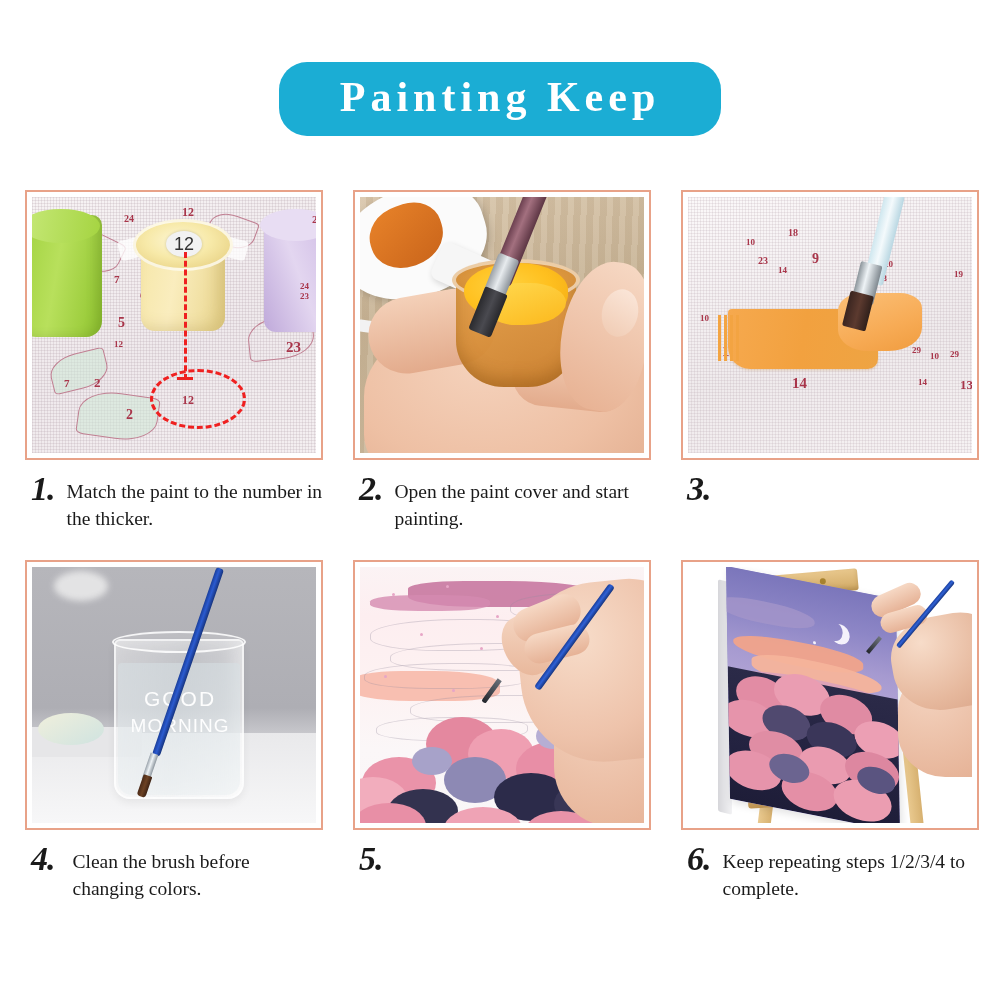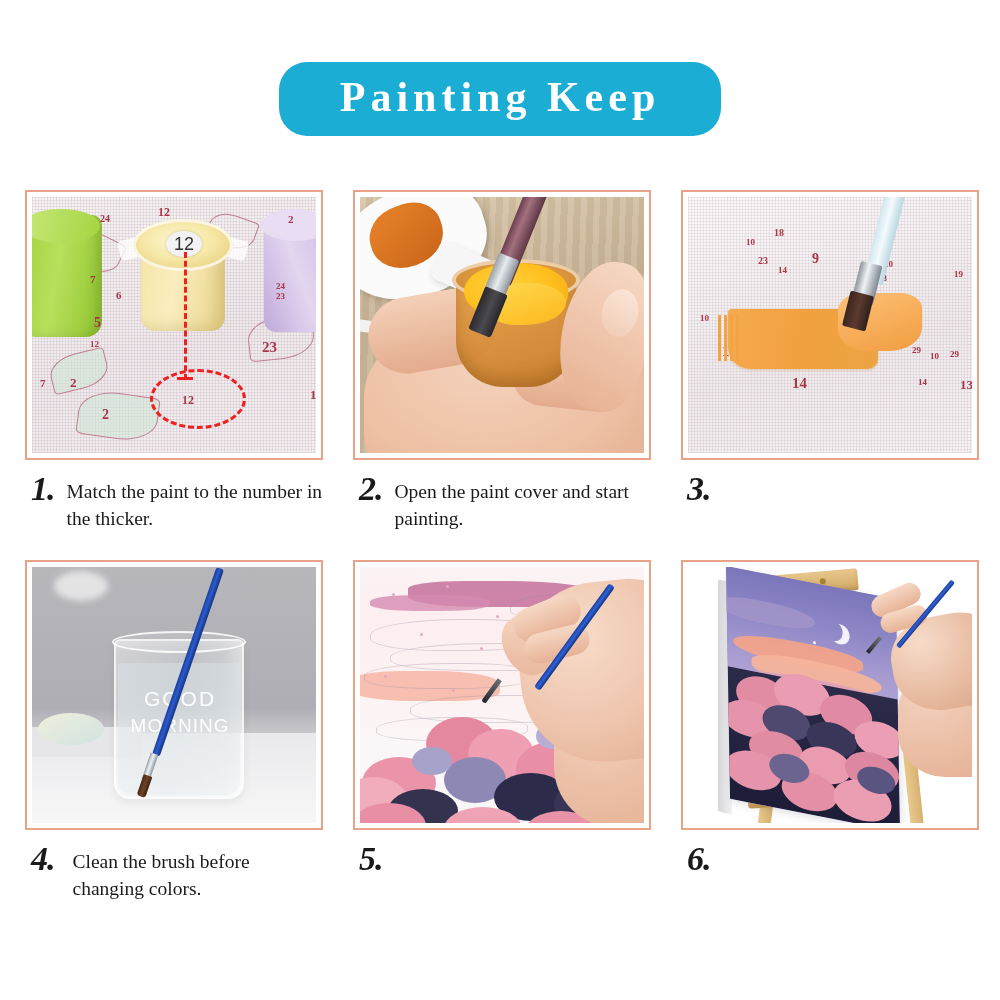--- a/index.html
+++ b/index.html
@@ -84,20 +84,21 @@
   .p1 .canvas-tex{
     position:absolute;inset:0;
     background:
       repeating-linear-gradient(0deg,rgba(170,150,160,.20) 0 1px,transparent 1px 3px),
       repeating-linear-gradient(90deg,rgba(170,150,160,.20) 0 1px,transparent 1px 3px),
       linear-gradient(160deg,#f7f3f4 0%,#efe9ec 55%,#f4eff1 100%);
   }
   .p1 .num{
     position:absolute;color:#a8354a;font-weight:bold;
     font-family:"Liberation Serif", serif;
+    margin-left:24px;
   }
   
   .p1 .pot-green{
     position:absolute;left:-12px;top:18px;width:82px;height:122px;
     border-radius:10px 10px 16px 16px;
     background:linear-gradient(100deg,#9fd13c 0%,#b8e05c 45%,#8fc42e 100%);
     box-shadow:inset -6px 0 12px rgba(0,0,0,.12);
   }
   .p1 .pot-green::after{
     content:"";position:absolute;left:2px;top:-6px;width:78px;height:34px;
@@ -587,21 +588,21 @@
           <span class="step-text">Open the paint cover and start painting.</span>
         </div>
       </div>
 
       <div class="cell cell-3">
         <div class="frame">
           <div class="photo p3">
             <div class="canvas-tex"></div>
 
             <div class="num" style="left:58px;top:40px;font-size:9px;">10</div>
-            <div class="num" style="left:86px;top:30px;font-size:10px;">18</div>
+            <div class="num" style="left:100px;top:30px;font-size:10px;">18</div>
             <div class="num" style="left:70px;top:58px;font-size:10px;">23</div>
             <div class="num" style="left:124px;top:54px;font-size:14px;">9</div>
             <div class="num" style="left:90px;top:68px;font-size:9px;">14</div>
             <div class="num" style="left:196px;top:62px;font-size:9px;">20</div>
             <div class="num" style="left:266px;top:72px;font-size:9px;">19</div>
             <div class="num" style="left:190px;top:76px;font-size:9px;">13</div>
             <div class="num" style="left:34px;top:146px;font-size:15px;">13</div>
             <div class="num" style="left:12px;top:116px;font-size:9px;">10</div>
             <div class="num" style="left:66px;top:118px;font-size:10px;">20</div>
             <div class="num" style="left:104px;top:178px;font-size:15px;">14</div>
@@ -758,18 +759,19 @@
             <div class="arm6"></div>
             <div class="hand6"></div>
             <div class="fng6 f6a"></div>
             <div class="fng6 f6b"></div>
             <div class="brush6"></div>
             <div class="tip6"></div>
           </div>
         </div>
         <div class="caption">
           <span class="step-num">6.</span>
+          <span class="step-text">Keep repeating steps 1/2/3/4 to complete.</span>
         </div>
       </div>
     </div>
 
   </div>
 </div>
 
 </body></html>

